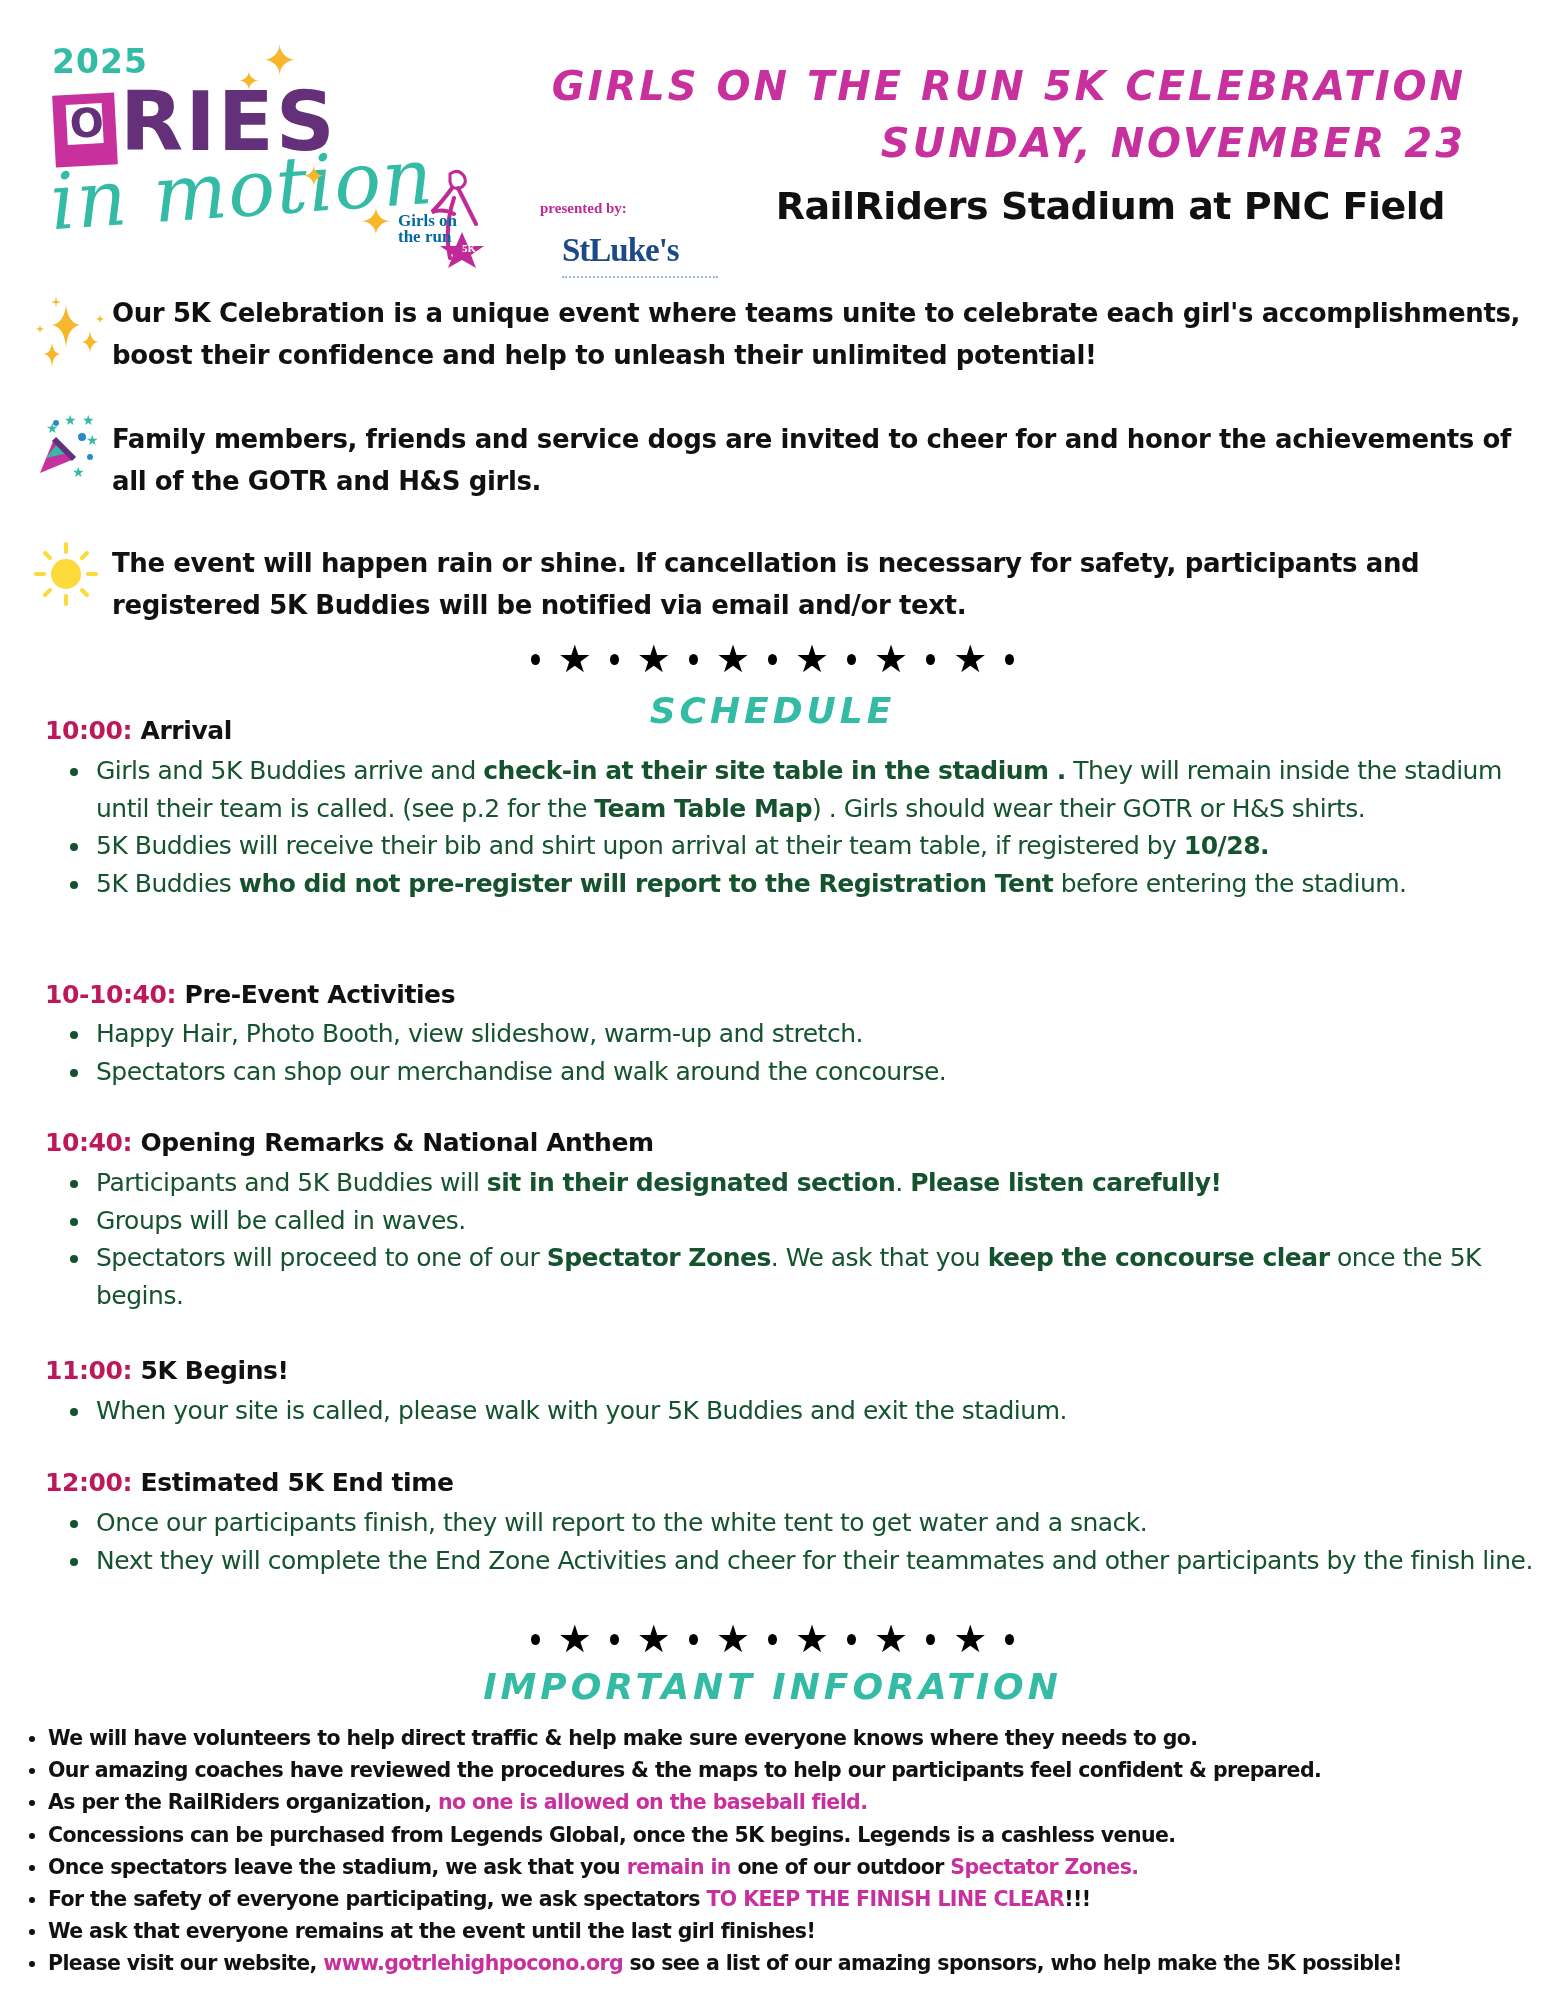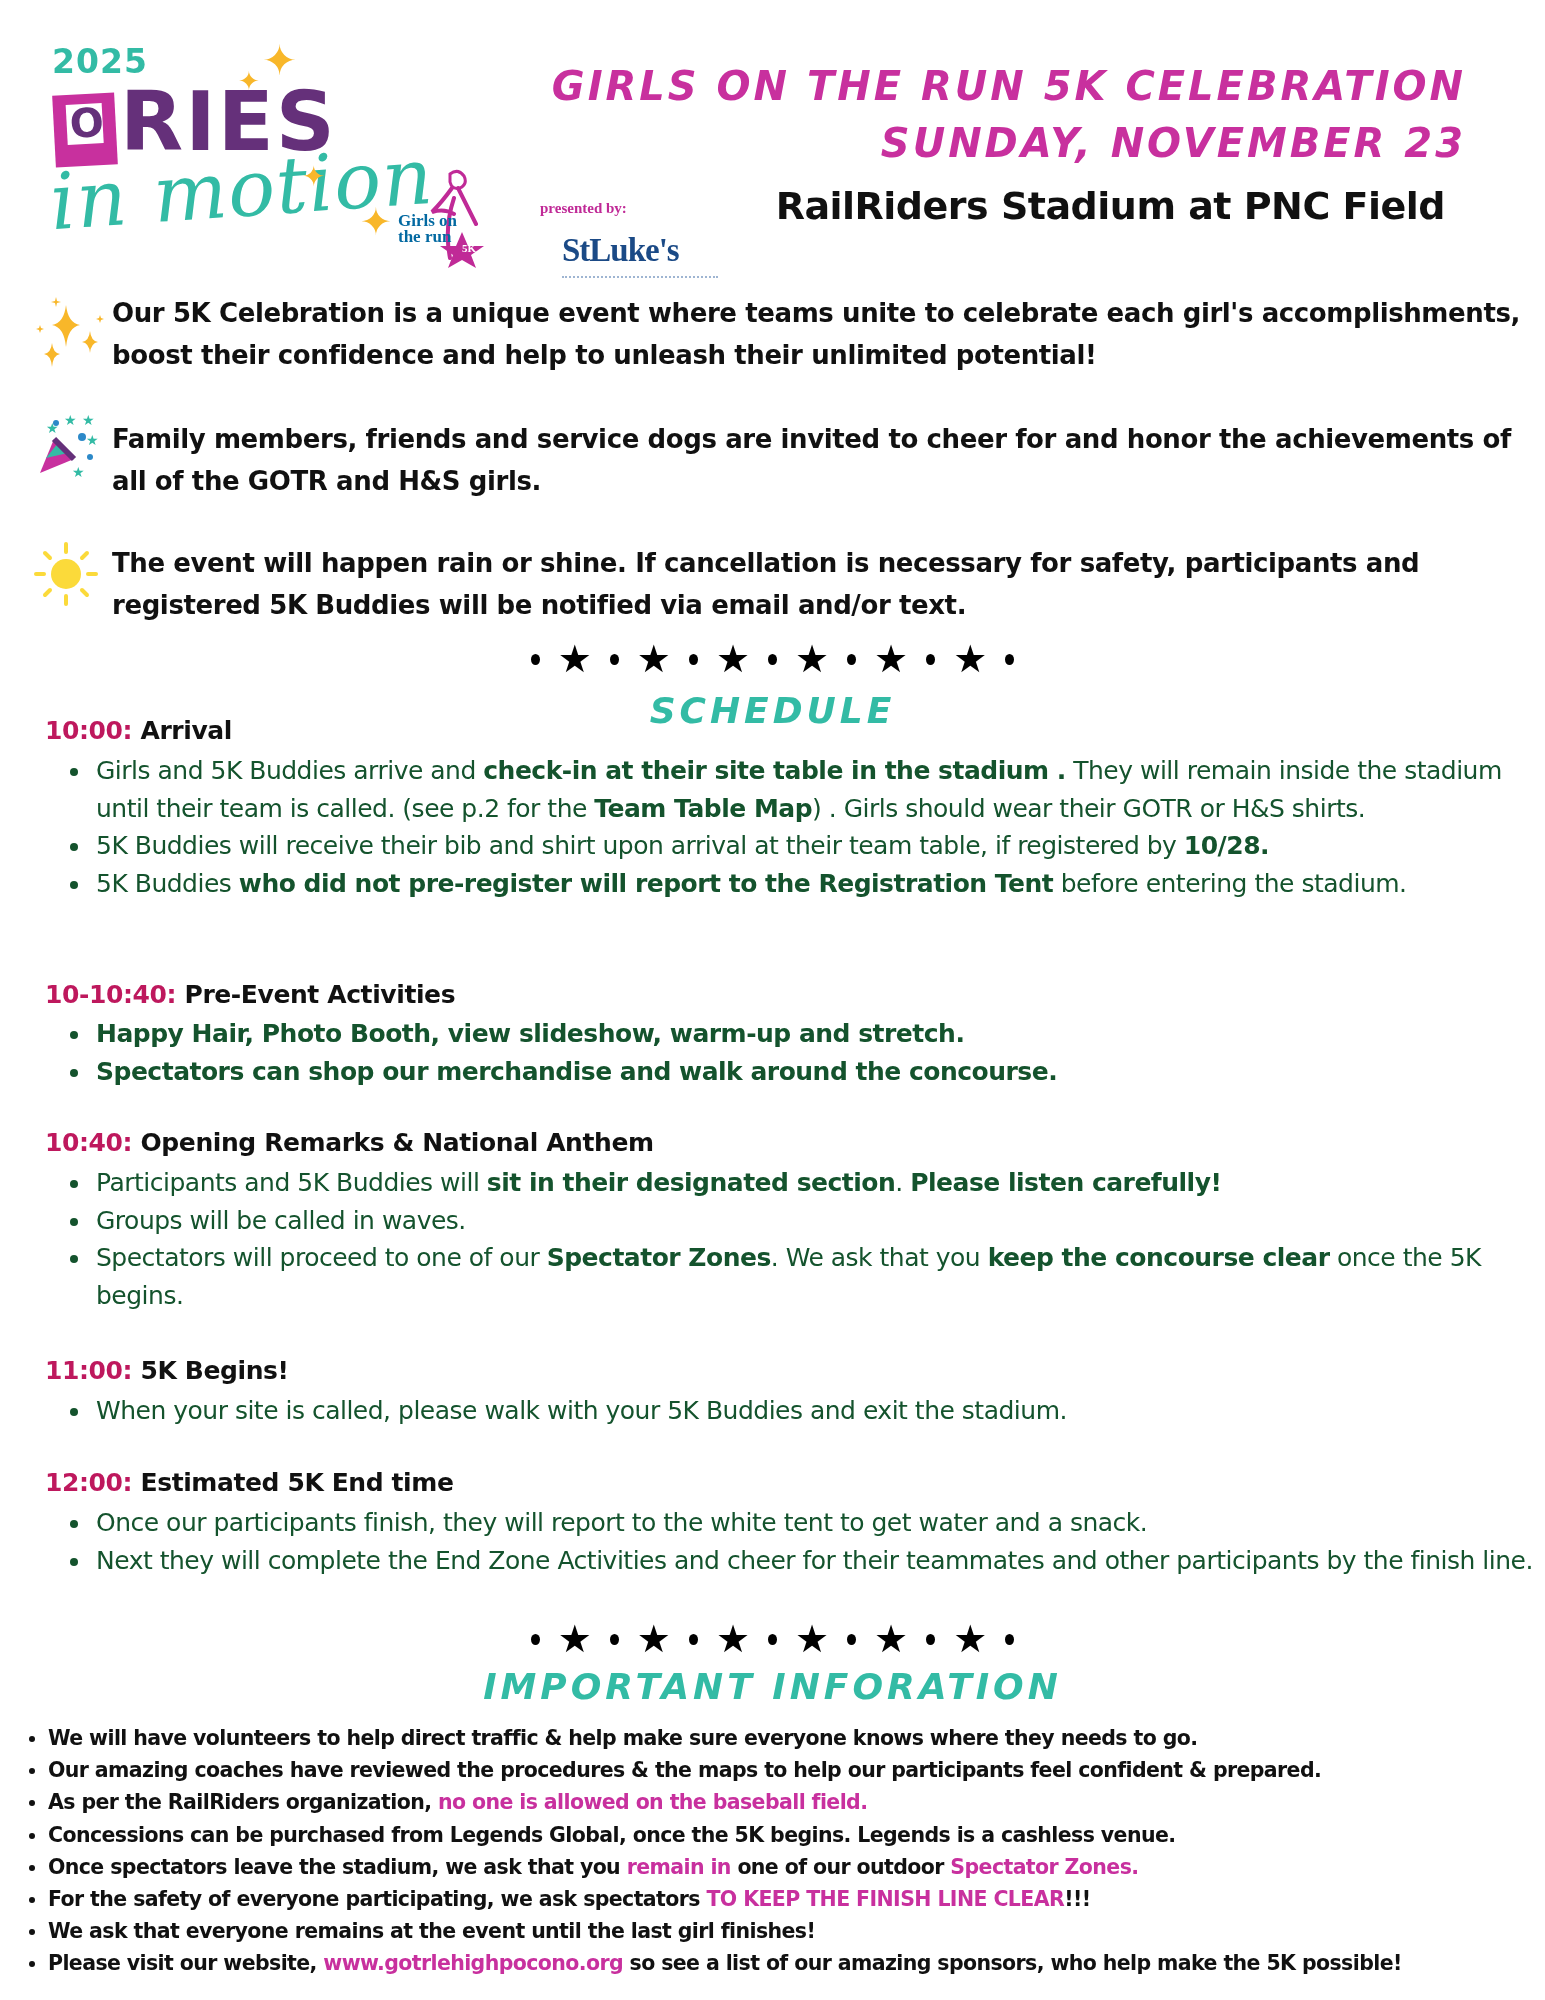--- a/index.html
+++ b/index.html
@@ -150,21 +150,21 @@
 <div id="schedule-title" class="abs section-title">Schedule</div>
 
 <div id="schedule">
     <div class="abs sched-head" style="top: 716px;"><span class="time">10:00:</span><span> Arrival</span></div>
     <ul class="abs sched-list" style="top: 752px;">
       <li><span>Girls and 5K Buddies arrive and </span><b>check-in at their site table in the stadium .</b><span> They will remain inside the stadium until their team is called. (see p.2 for the </span><b>Team Table Map</b><span>) . Girls should wear their GOTR or H&amp;S shirts.</span></li>
       <li><span>5K Buddies will receive their bib and shirt upon arrival at their team table, if registered by </span><b>10/28.</b></li>
       <li><span>5K Buddies </span><b>who did not pre-register will report to the Registration Tent</b><span> before entering the stadium.</span></li>
     </ul>
     <div class="abs sched-head" style="top: 980px;"><span class="time">10-10:40:</span><span> Pre-Event Activities</span></div>
-    <ul class="abs sched-list" style="top: 1015px; font-weight: bold;">
+    <ul class="abs sched-list" style="top: 1015px;">
       <li><span>Happy Hair, Photo Booth, view slideshow, warm-up and stretch.</span></li>
       <li><span>Spectators can shop our merchandise and walk around the concourse.</span></li>
     </ul>
     <div class="abs sched-head" style="top: 1128px;"><span class="time">10:40:</span><span> Opening Remarks &amp; National Anthem</span></div>
     <ul class="abs sched-list" style="top: 1164px;">
       <li><span>Participants and 5K Buddies will </span><b>sit in their designated section</b><span>. </span><b>Please listen carefully!</b></li>
       <li><span>Groups will be called in waves.</span></li>
       <li><span>Spectators will proceed to one of our </span><b>Spectator Zones</b><span>. We ask that you </span><b>keep the concourse clear</b><span> once the 5K begins.</span></li>
     </ul>
     <div class="abs sched-head" style="top: 1356px;"><span class="time">11:00:</span><span> 5K Begins!</span></div>

